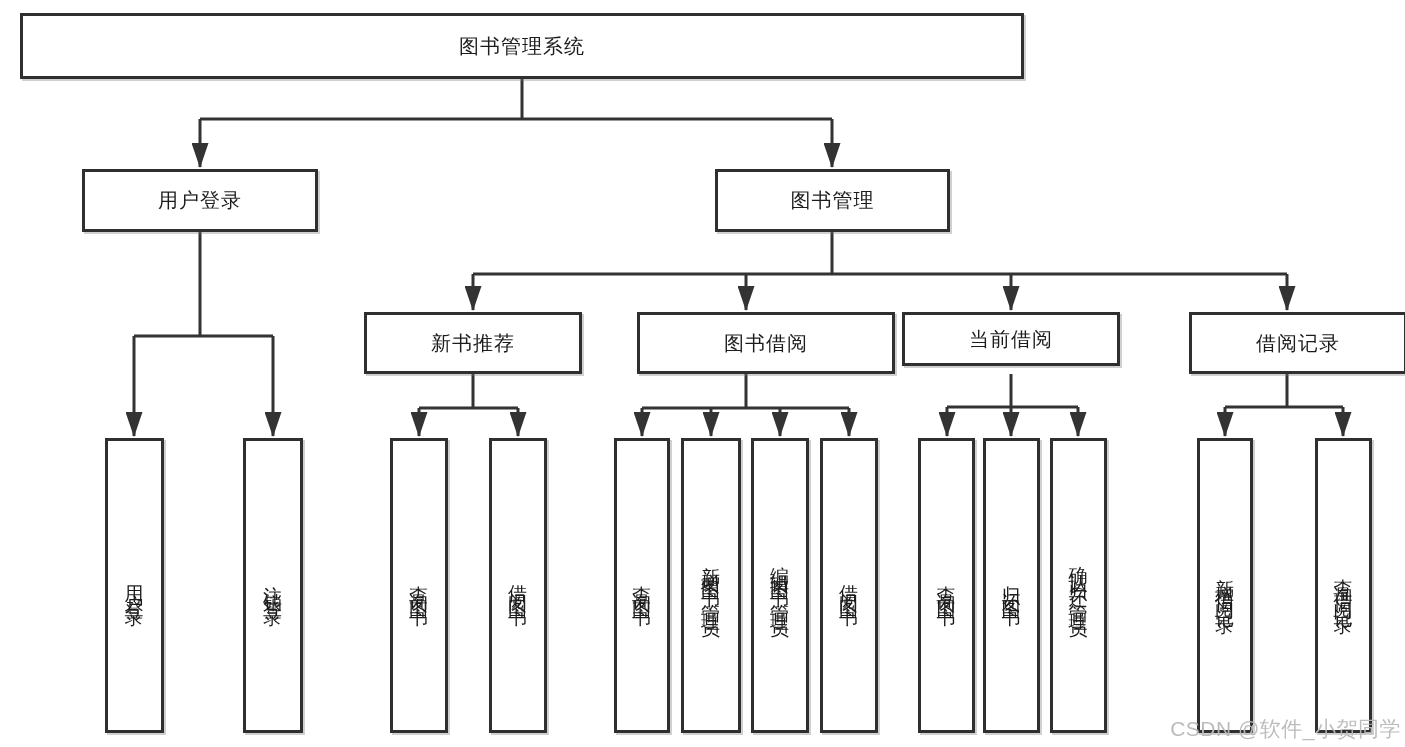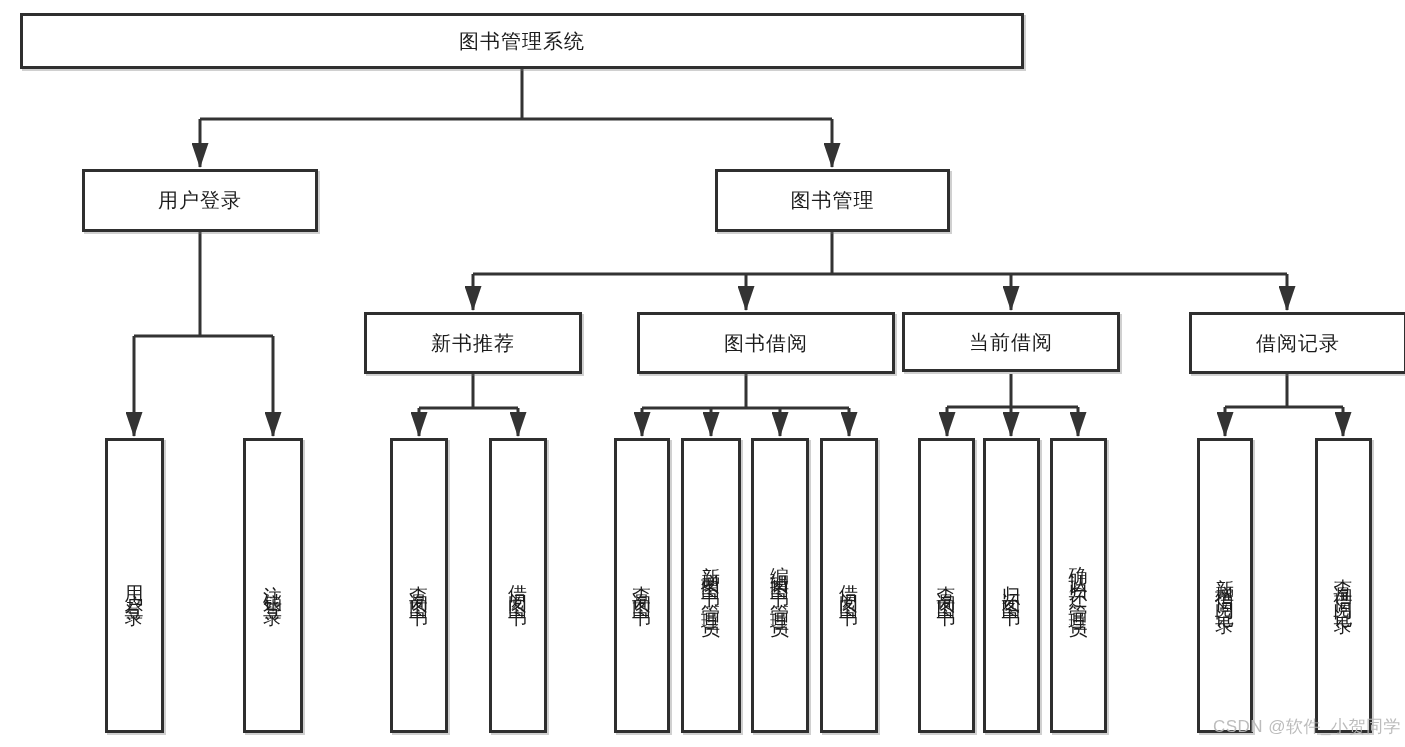--- a/index.html
+++ b/index.html
@@ -35,21 +35,21 @@
     writing-mode:vertical-rl;
     text-orientation:mixed;
     font-size:19px;
     letter-spacing:.4em;
     line-height:1;
     white-space:nowrap;
   }
   .watermark{
     position:absolute;
     right:4px;top:715px;
-    font-size:17px;
+    font-size:21px;
     color:var(--watermark);
     letter-spacing:.5px;
     z-index:5;
     opacity:.95;
   }
 </style>
 </head>
 <body>
 
 <div class="canvas">
@@ -88,38 +88,38 @@
     <path d="M1011,374 V407 M947,407 H1078"></path>
     <path d="M947,407 V436" marker-end="url(#arrow)"></path>
     <path d="M1011,407 V436" marker-end="url(#arrow)"></path>
     <path d="M1078,407 V436" marker-end="url(#arrow)"></path>
 
     <path d="M1287,374 V407 M1225,407 H1343"></path>
     <path d="M1225,407 V436" marker-end="url(#arrow)"></path>
     <path d="M1343,407 V436" marker-end="url(#arrow)"></path>
   </svg>
 
-  <div class="node h" style="left:20px;top:13px;width:1004px;height:56px;">
+  <div class="node h" style="left:20px;top:13px;width:1004px;height:66px;">
     <span>图书管理系统</span>
   </div>
 
   <div class="node h" style="left:82px;top:169px;width:236px;height:63px;">
     <span>用户登录</span>
   </div>
   <div class="node h" style="left:364px;top:312px;width:218px;height:62px;">
     <span>新书推荐</span>
   </div>
 
   <div class="node h" style="left:715px;top:169px;width:235px;height:63px;">
     <span>图书管理</span>
   </div>
   <div class="node h" style="left:637px;top:312px;width:258px;height:62px;">
     <span>图书借阅</span>
   </div>
-  <div class="node h" style="left:902px;top:312px;width:218px;height:60px;">
+  <div class="node h" style="left:902px;top:312px;width:218px;height:54px;">
     <span>当前借阅</span>
   </div>
   <div class="node h" style="left:1177px;top:312px;width:218px;height:62px;margin-left:12px;">
     <span>借阅记录</span>
   </div>
 
   <div class="node v" style="left:105px;top:438px;width:59px;height:295px;">
     <span>用户登录</span>
   </div>
   <div class="node v" style="left:243px;top:438px;width:60px;height:295px;">

